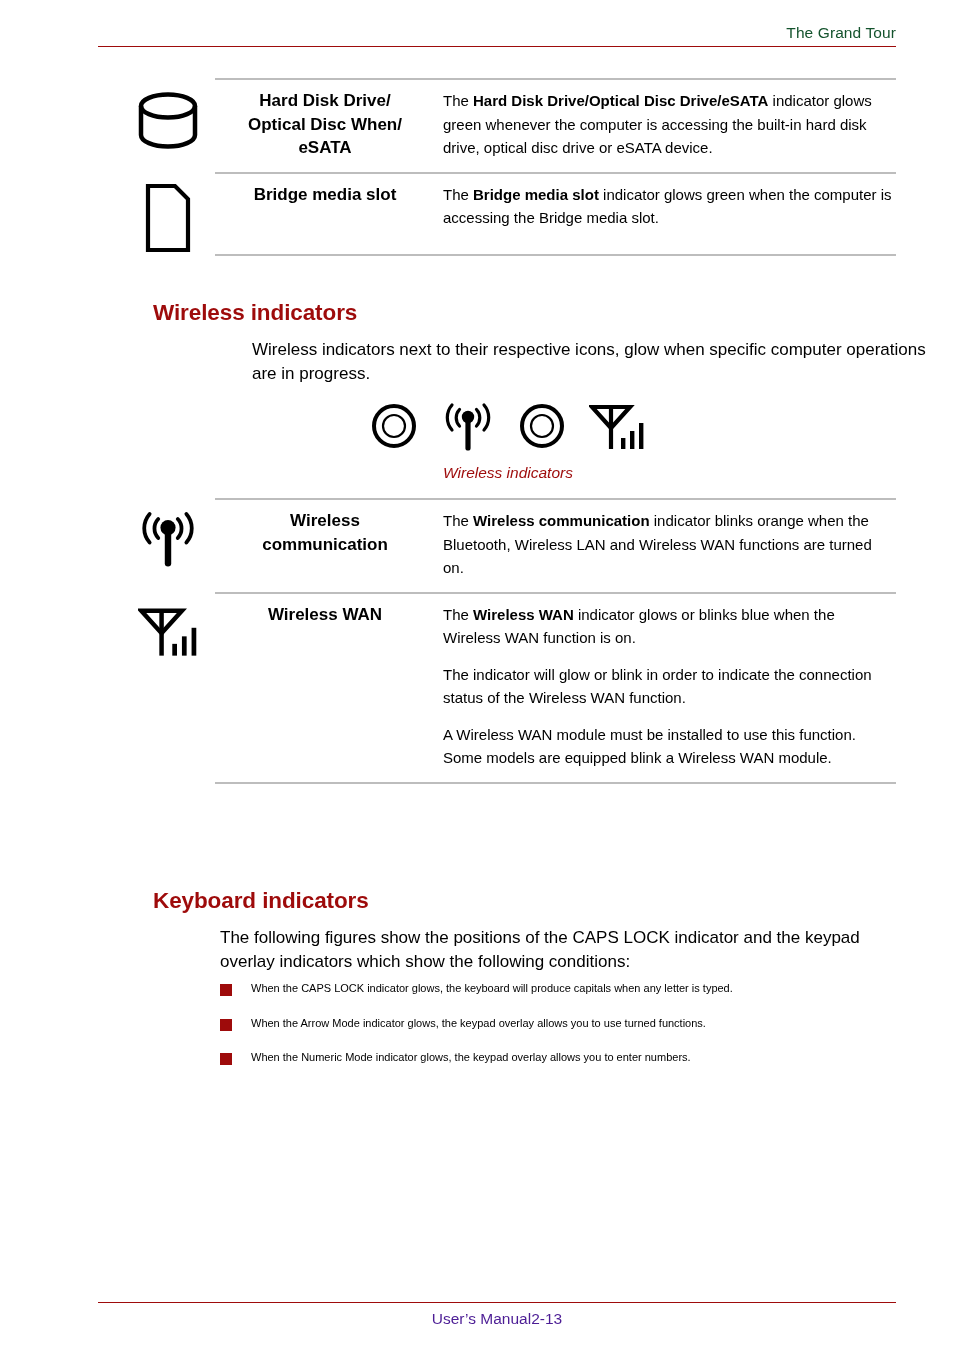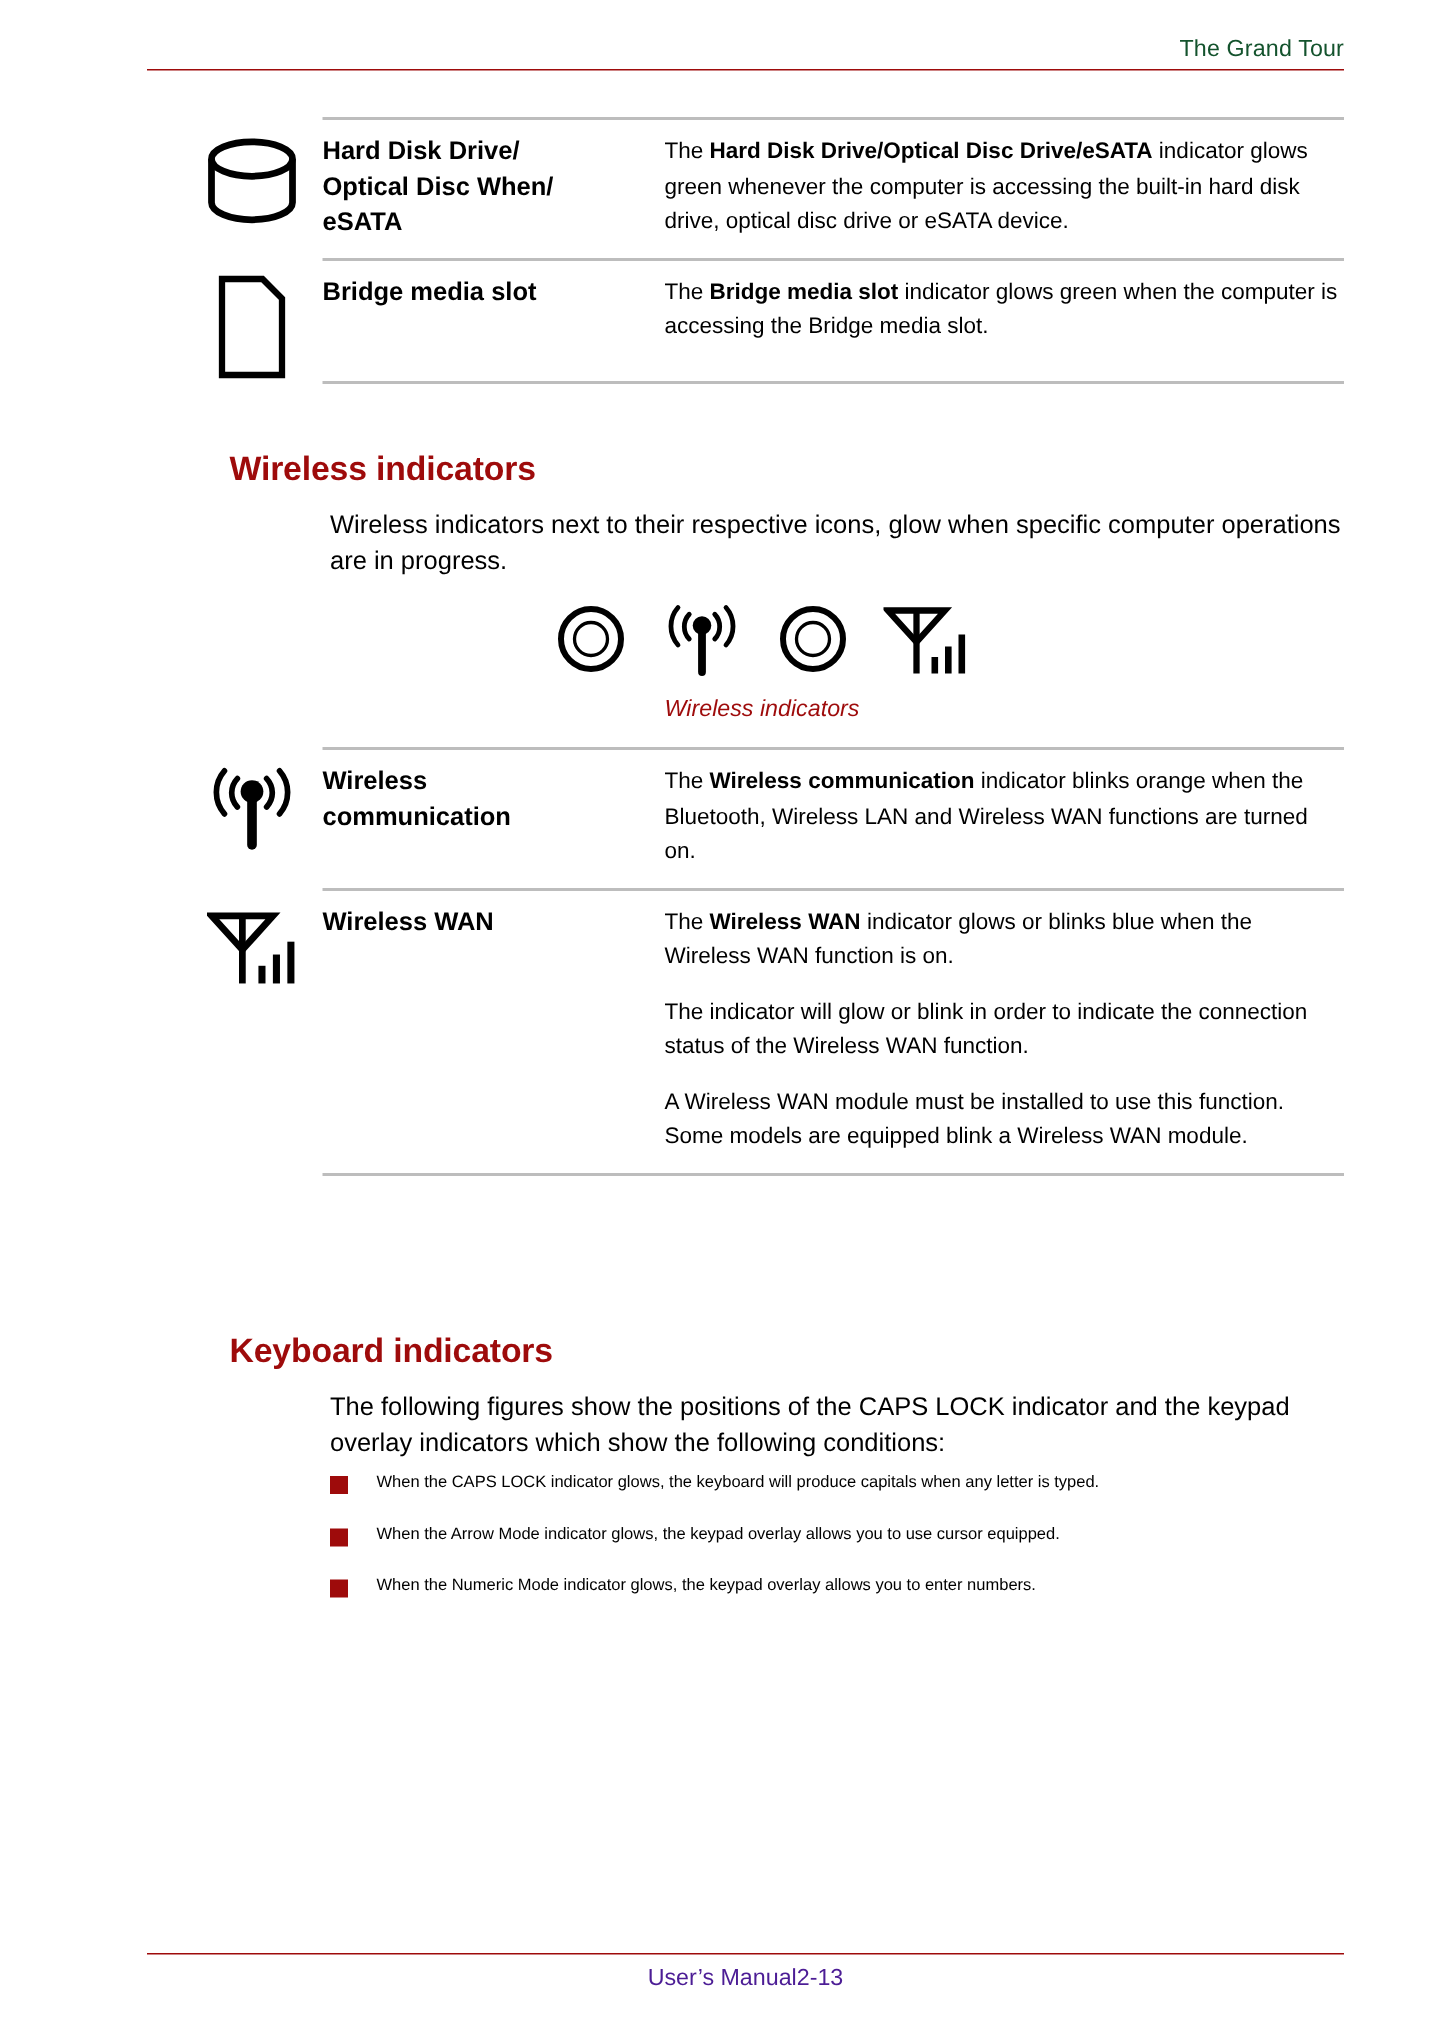--- a/index.html
+++ b/index.html
@@ -96,20 +96,21 @@
     padding-bottom: 12px;
   }
   .ind-name {
     flex: 0 0 228px;
     width: 228px;
     font-weight: bold;
     font-size: 17px;
     line-height: 23.5px;
     padding-right: 8px;
     box-sizing: border-box;
+    text-align: center;
   }
   .ind-desc {
     flex: 1 1 auto;
     font-size: 15px;
     line-height: 23.5px;
     min-width: 0;
   }
   .ind-desc p {
     margin: 0 0 13px 0;
   }
@@ -239,21 +240,21 @@
           </div>
         </div>
       </div>
     </div>
 
     <div class="table-bottom-rule"></div>
   </div>
 
   <div class="section-h" style="top:300px;">Wireless indicators</div>
 
-  <div class="body-text" style="top:338px;">Wireless indicators next to their respective icons, glow when specific computer operations are in progress.</div>
+  <div class="body-text" style="top:338px;margin-left:32px;">Wireless indicators next to their respective icons, glow when specific computer operations are in progress.</div>
 
   <div class="figure" style="top:397px;">
     <div class="figure-icons">
 
       <span>
         <svg width="46" height="46" viewBox="0 0 46 46" aria-hidden="true">
           <circle cx="23" cy="23" r="20" fill="none" stroke="#000" stroke-width="4"></circle>
           <circle cx="23" cy="23" r="11" fill="none" stroke="#000" stroke-width="2.2"></circle>
         </svg>
       </span>
@@ -351,21 +352,21 @@
     <div class="bullet-item">
       <span class="bullet-mark">
           <span class="bullet-sq"></span>
         </span>
       <span class="bullet-text">When the CAPS LOCK indicator glows, the keyboard will produce capitals when any letter is typed.</span>
     </div>
     <div class="bullet-item">
       <span class="bullet-mark">
           <span class="bullet-sq"></span>
         </span>
-      <span class="bullet-text">When the Arrow Mode indicator glows, the keypad overlay allows you to use cursor equipped.</span>
+      <span class="bullet-text">When the Arrow Mode indicator glows, the keypad overlay allows you to use turned functions.</span>
     </div>
     <div class="bullet-item">
       <span class="bullet-mark">
           <span class="bullet-sq"></span>
         </span>
       <span class="bullet-text">When the Numeric Mode indicator glows, the keypad overlay allows you to enter numbers.</span>
     </div>
   </div>
 
   <div class="footer">

